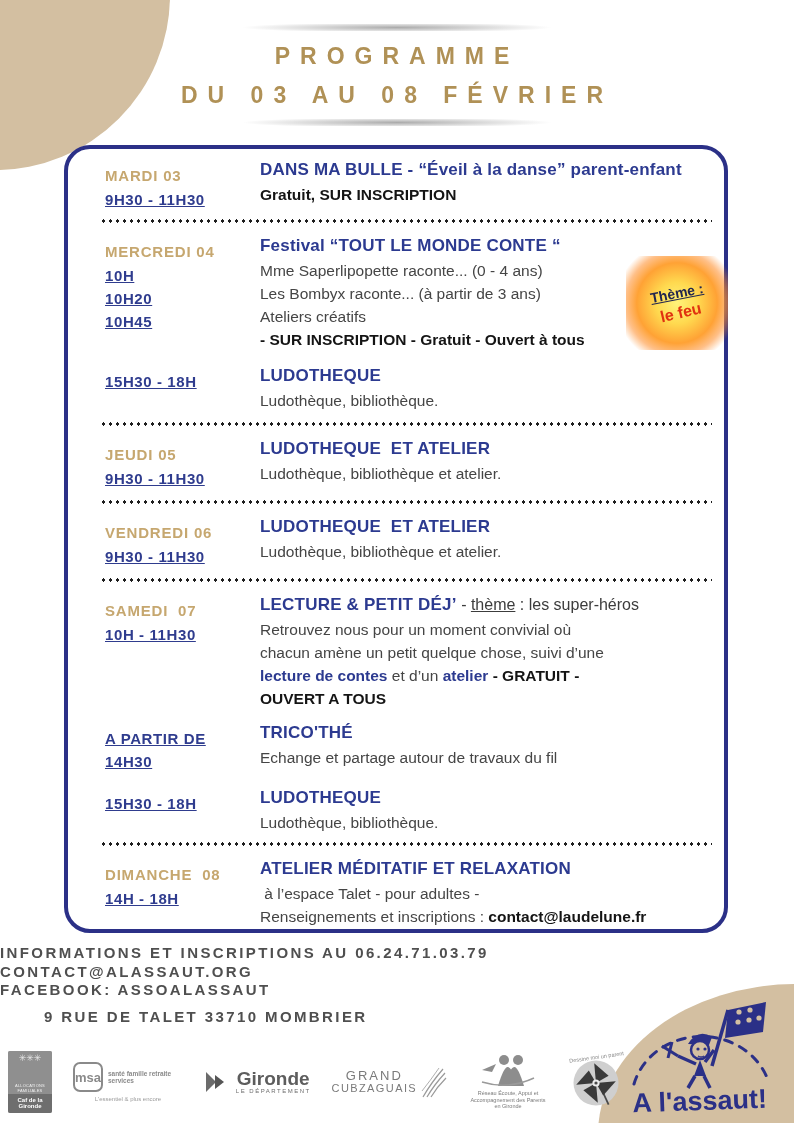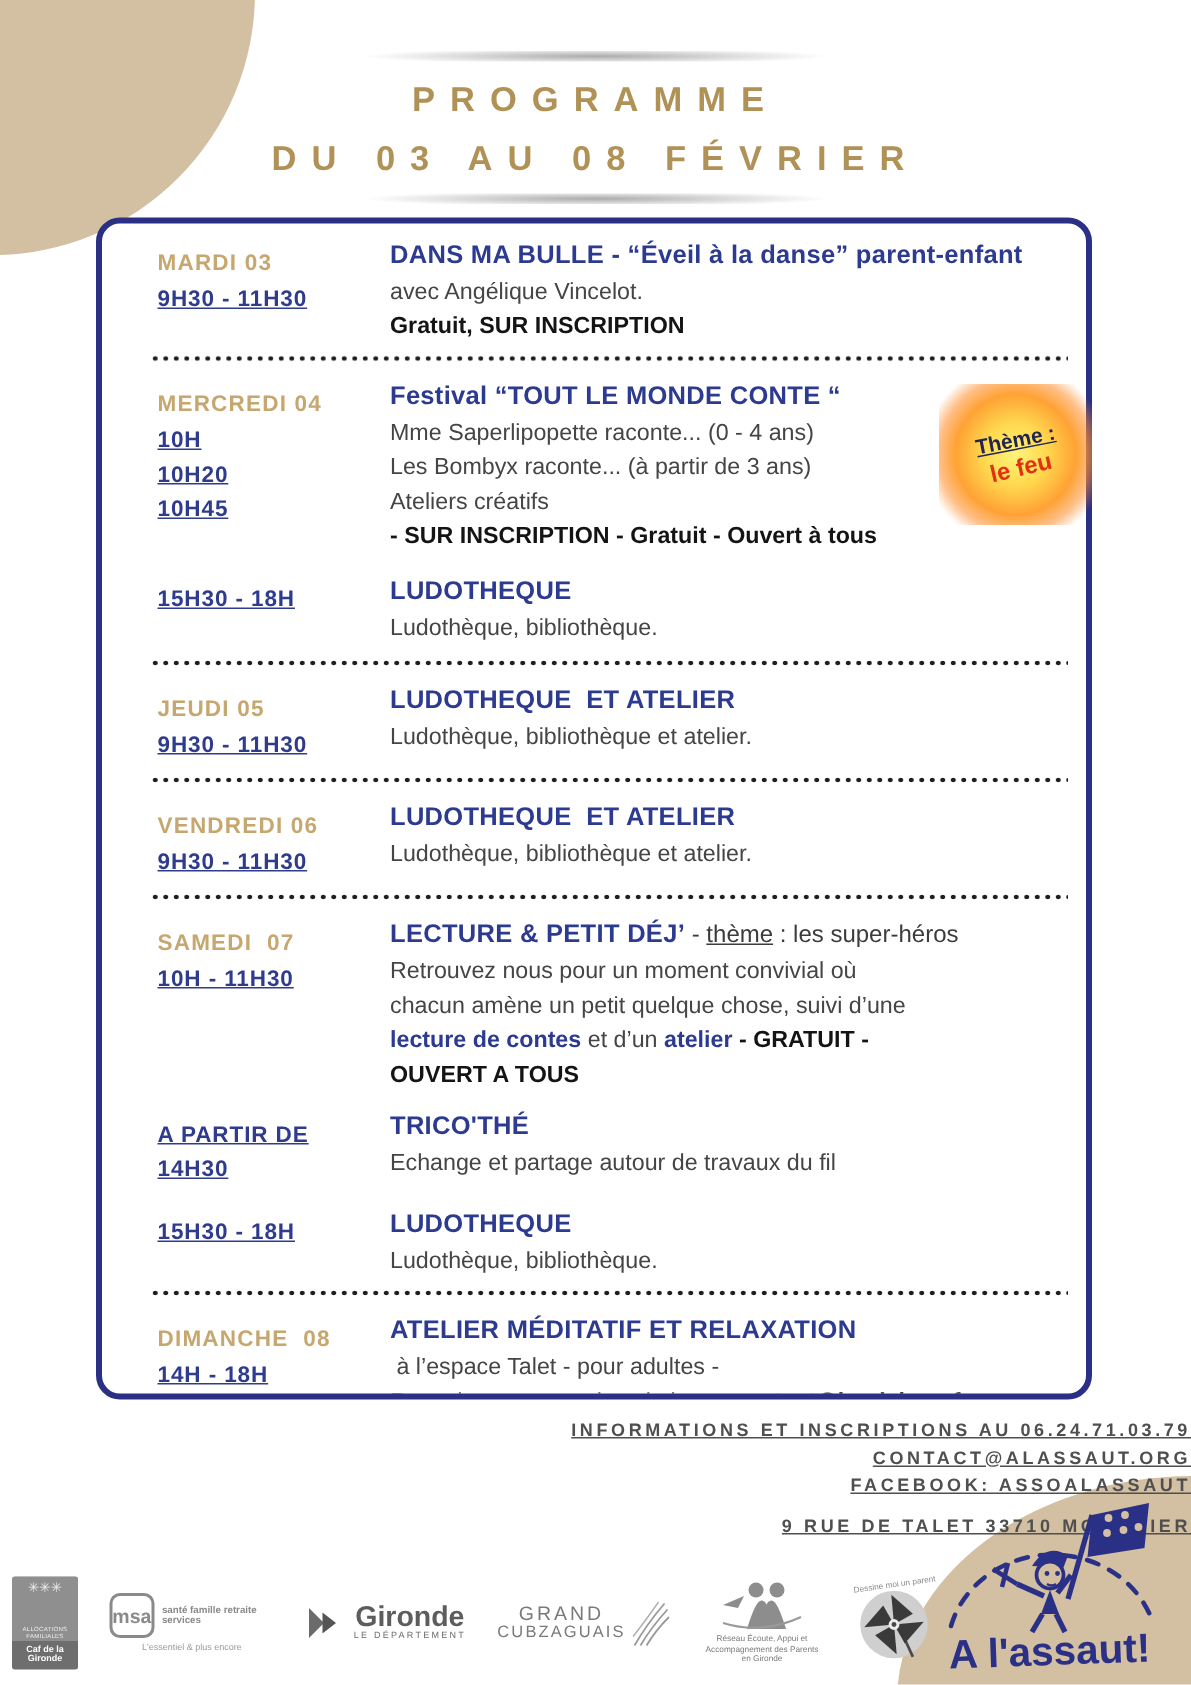--- a/index.html
+++ b/index.html
@@ -10,30 +10,30 @@
   }
   .pre { white-space:pre-wrap; }
 
   
   .circle-tl { position:absolute; left:-180px; top:-180px; width:350px; height:350px;
     border-radius:50%; background:#d3bfa1; }
   .ellipse-br { position:absolute; left:598px; top:984px; width:396px; height:300px;
     border-radius:50%; background:#d3bfa1; }
 
   
-  .header { position:absolute; top:12px; left:0; width:100%; text-align:center; }
+  .header { position:absolute; top:2px; left:0; width:100%; text-align:center; }
   .hdr-divider { width:430px; height:7px; margin:0 auto;
     background:radial-gradient(ellipse 50% 100% at center, rgba(70,70,70,0.45), rgba(70,70,70,0) 72%); }
   .hdr-div-top { margin-top:22px; }
   .hdr-div-bot { margin-top:10px; }
   .hdr-title { font-size:23px; font-weight:bold; letter-spacing:10px; color:#b09156; margin-top:12px; }
 
   
   .card { position:absolute; left:64px; top:145px; width:664px; height:788px;
-    border:4px solid #2b3087; border-radius:16px; background:#fff; padding-top:8px; overflow:hidden; }
+    border:4px solid #2b3087; border-radius:26px; background:#fff; padding-top:8px; overflow:hidden; }
   .block { display:flex; padding:0 12px 0 37px; }
   .bleft { width:155px; flex-shrink:0; padding-top:7px; }
   .bright { flex:1; padding-right:6px; }
   .day { font-size:15px; font-weight:bold; color:#c6a76f; letter-spacing:0.8px; line-height:24px; }
   .time { font-size:15px; font-weight:bold; color:#2f3c8e; letter-spacing:0.6px; line-height:23px;text-decoration:underline; }
   .evt-title { font-size:17px; font-weight:bold; color:#2c3a90; line-height:26px; letter-spacing:0.2px; }
   .body-line { font-size:15.5px; color:#454545; line-height:23px; }
   .bold-dark { font-size:15.5px; font-weight:bold; color:#141414; line-height:23px; }
   .navy-bold { font-weight:bold; color:#2c3a90; }
   .title-plain { font-weight:normal; font-size:16px; color:#3c3c3c; }
@@ -45,22 +45,22 @@
   .maxw { max-width:352px; }
 
   
   .badge { position:absolute; left:626px; top:256px; width:102px; height:94px;
     background:radial-gradient(circle at 50% 50%, #fff37a 0%, #ffd94f 30%, #ffa235 58%, rgba(255,140,40,0.55) 74%, rgba(255,140,40,0) 88%);
     display:flex; flex-direction:column; align-items:center; justify-content:center; }
   .badge-label { font-size:14px; font-weight:bold; color:#21254f; transform:rotate(-11deg); text-decoration:underline; }
   .badge-value { font-size:16px; font-weight:bold; color:#e03210; transform:rotate(-13deg); margin-top:3px; margin-left:8px; }
 
   
-  .footer-info { position:absolute; top:944px; left:0; width:100%; text-align:right;
-    font-size:12px; font-weight:bold; letter-spacing:2.4px; color:#4f4f4f; line-height:18.5px;text-decoration:underline; }
+  .footer-info { position:absolute; top:944px; left:0; width:100%; text-align:left;
+    font-size:15px; font-weight:bold; letter-spacing:2.4px; color:#4f4f4f; line-height:18.5px; }
   .footer-address { margin-top:8px;padding-left:44px; }
 
   
   .logos { position:absolute; left:8px; top:1046px; width:616px; height:72px;
     display:flex; align-items:center; justify-content:space-between; }
   .logo { display:flex; flex-direction:column; align-items:center; justify-content:center; text-align:center; }
 
   .caf-box { width:44px; height:62px; background:#9d9d9d; border-radius:2px; overflow:hidden;
     display:flex; flex-direction:column; }
   .caf-stars { flex:1; background:#8f8f8f; color:#e8e8e8; font-size:9px; line-height:10px; padding-top:2px; }
@@ -102,21 +102,20 @@
 
 <div class="card">
 
   <div class="block">
     <div class="bleft">
       <div class="day pre">MARDI 03</div>
       <div class="time pre">9H30 - 11H30</div>
     </div>
     <div class="bright">
       <div class="evt-title pre">DANS MA BULLE - “Éveil à la danse” parent-enfant</div>
-      <div class="body-line">avec Angélique Vincelot.</div>
       <div class="bold-dark">Gratuit, SUR INSCRIPTION</div>
     </div>
   </div>
   <div class="dotsep"></div>
 
   <div class="block">
     <div class="bleft">
       <div class="day pre">MERCREDI 04</div>
       <div class="time pre">10H</div>
       <div class="time pre">10H20</div>

